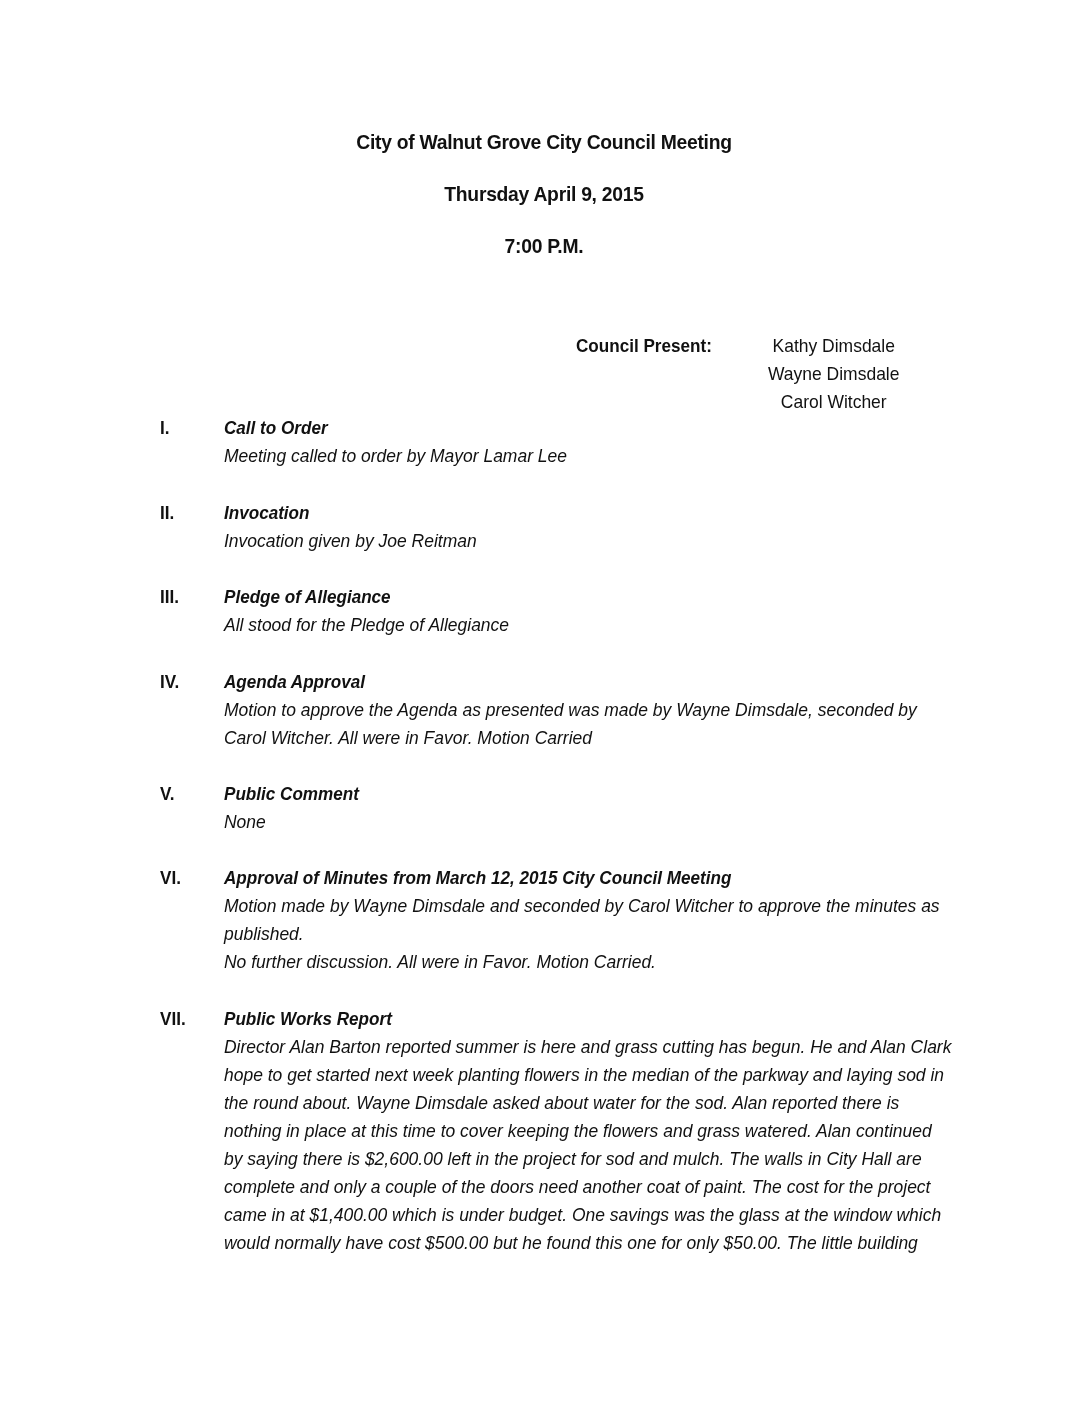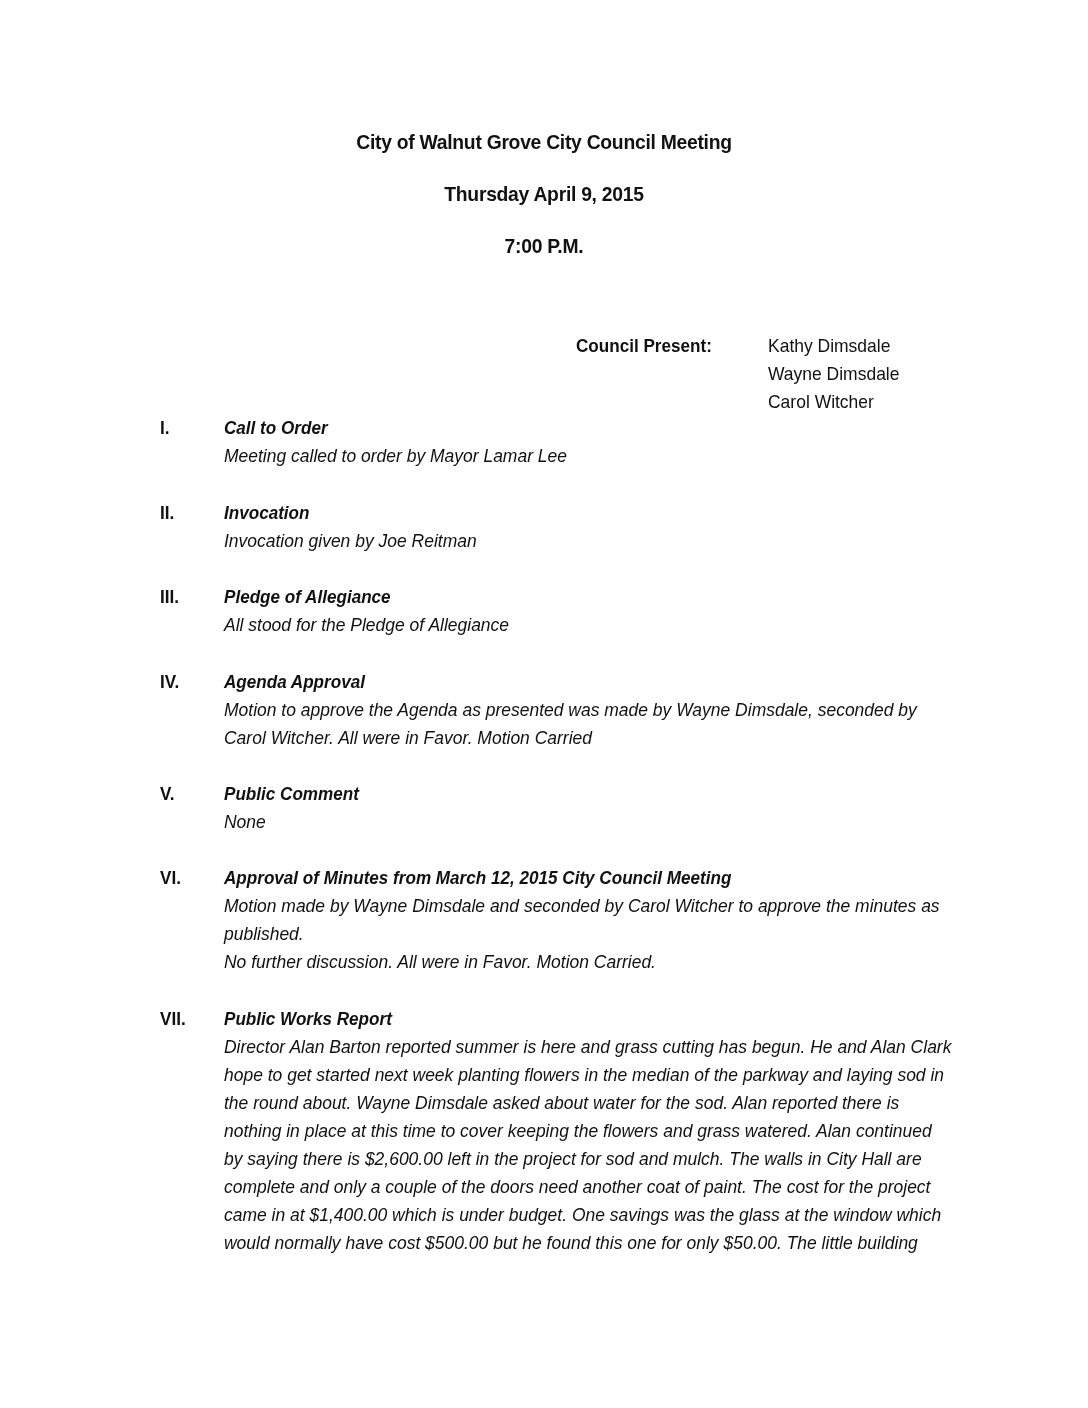--- a/index.html
+++ b/index.html
@@ -50,20 +50,21 @@
       font-weight: bold;
       white-space: nowrap;
       transform: scaleX(0.9);
       transform-origin: left;
     }
     .council-names {
       position: absolute;
       left: 192px;
       top: 0;
       white-space: nowrap;
+      text-align: center;
     }
     .council-names div {
       transform: scaleX(0.92);
       transform-origin: left;
     }
 
     .section {
       position: absolute;
       left: 160px;
       width: 820px;

